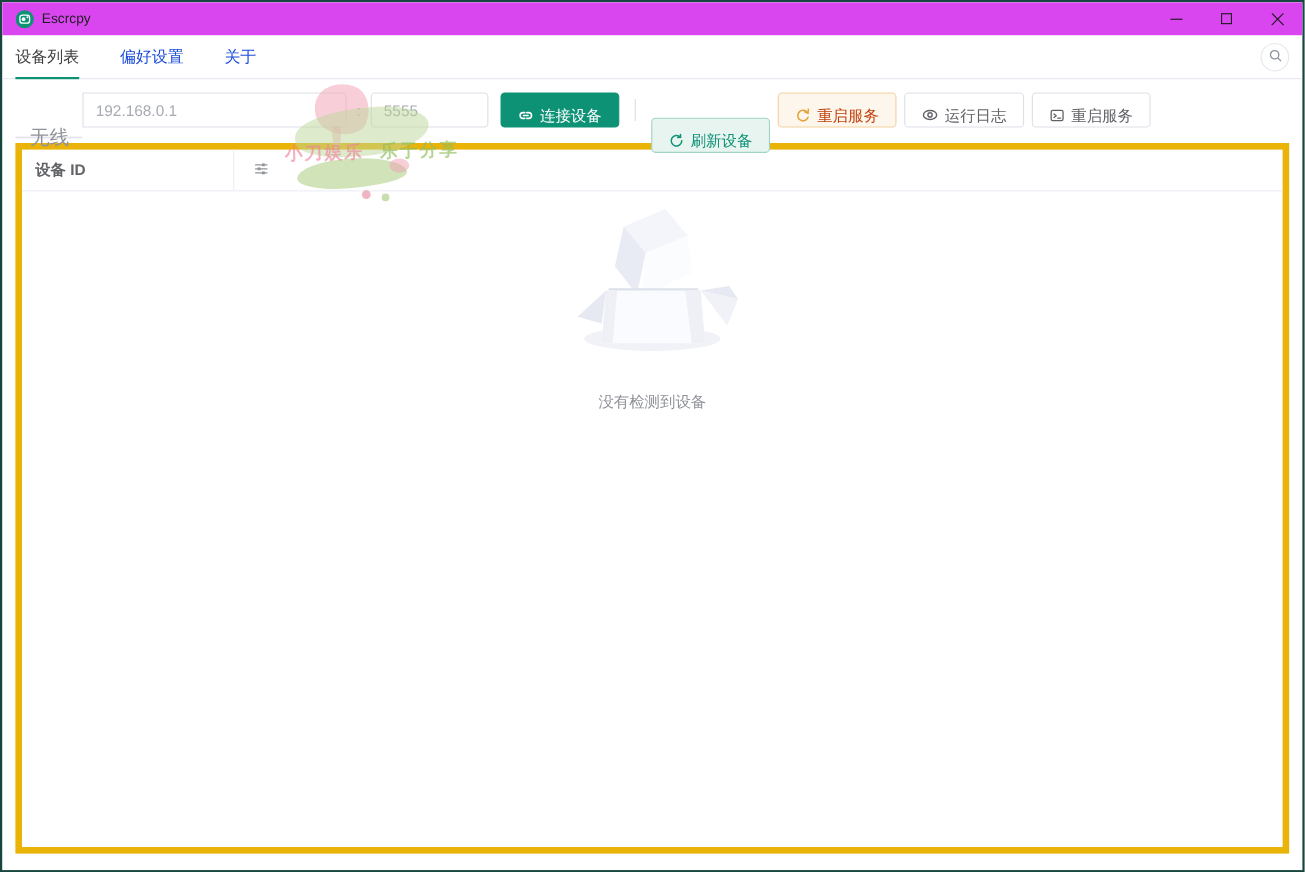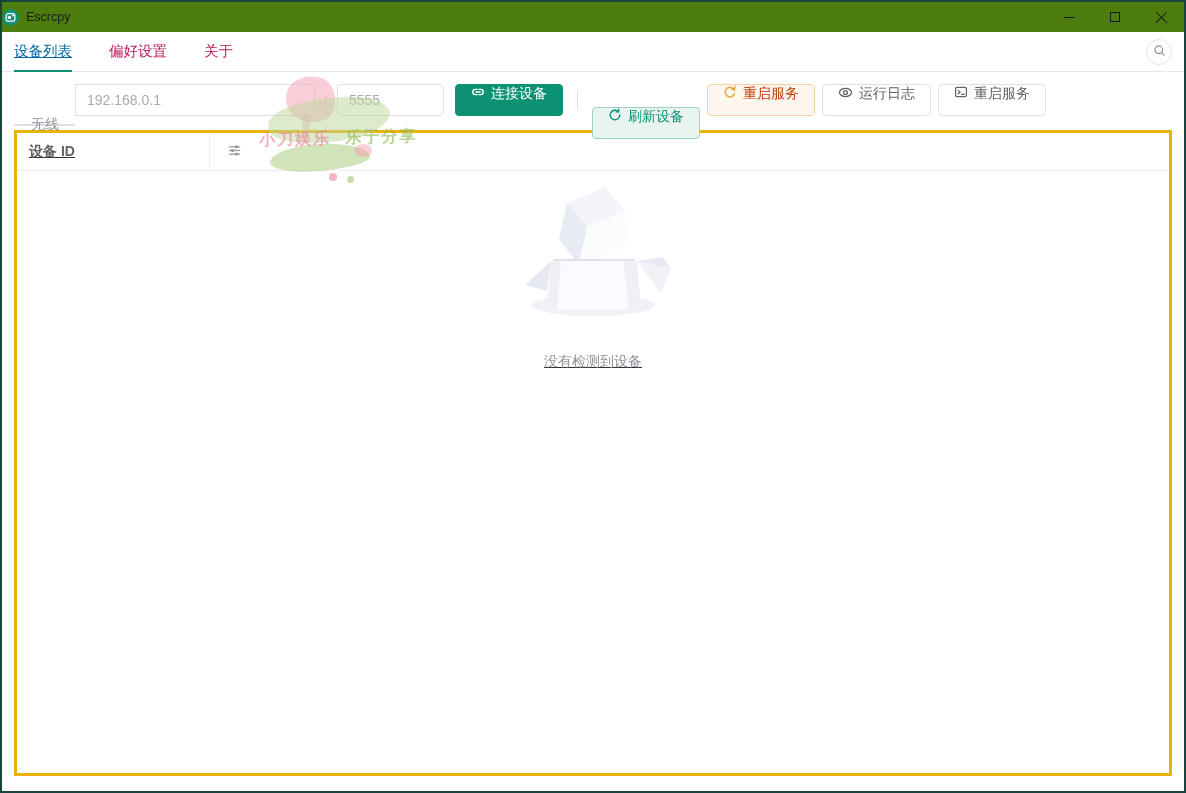--- a/index.html
+++ b/index.html
@@ -7,57 +7,57 @@
   body {
     font-family:"Liberation Sans","DejaVu Sans",sans-serif;
     background:#ffffff;
     border:2px solid #17463e;
     position:relative;
     overflow:hidden;
     color:#303133;
   }
 
   
-  .titlebar { height:30px; display:flex; align-items:center; background:#4d7c0f; }
+  .titlebar { height:30px; display:flex; align-items:center; padding-left:12px; background:#d946ef; }
   .logo { width:17px; height:17px; flex:0 0 auto; }
   .app-title { font-size:12.5px; color:#1d1d1f; margin-left:7px; }
   .win-controls { margin-left:auto; display:flex; height:100%; }
   .win-btn { width:46px; height:100%; display:flex; align-items:center; justify-content:center; background:transparent; border:none; cursor:pointer; position:relative; }
   .glyph-min { width:11px; height:1px; background:#1a1a1a; display:block; }
   .glyph-max { width:10px; height:10px; border:1px solid #1a1a1a; display:block; }
   .glyph-close { width:13px; height:13px; position:relative; display:block; }
   .glyph-close::before,.glyph-close::after { content:""; position:absolute; left:-1px; top:6px; width:15px; height:1.3px; background:#1a1a1a; }
   .glyph-close::before { transform:rotate(45deg); }
   .glyph-close::after { transform:rotate(-45deg); }
 
   
   .tabbar { height:40px; display:flex; align-items:stretch; padding:0 12px; border-bottom:1px solid #e4e7ed; position:relative; }
-  .tab { display:flex; align-items:center; font-size:14.5px; color:#be185d; margin-right:37px; cursor:pointer; position:relative; }
-  .tab.active { color:#0369a1;text-decoration:underline; }
+  .tab { display:flex; align-items:center; font-size:14.5px; color:#1d4ed8; margin-right:37px; cursor:pointer; position:relative; }
+  .tab.active { color:#404040; }
   .tab.active::after { content:""; position:absolute; left:0; right:0; bottom:-1px; height:2px; background:#0e9276; }
   .search-round { margin-left:auto; align-self:center; width:26px; height:26px; border-radius:50%; border:1px solid #e4e7ed; background:#fff; display:flex; align-items:center; justify-content:center; cursor:pointer; }
 
   
   .toolbar { margin:12px 12px 0 12px; height:32px; display:flex; align-items:center; }
   .input-group { display:flex; height:32px; }
-  .prepend { width:61px; background:#f5f7fa; border:1px solid #dcdfe6; border-right:none; border-radius:4px 0 0 4px; display:flex; align-items:center; justify-content:center; color:#909399; font-size:14px;margin-top:40px; }
+  .prepend { width:61px; background:#f5f7fa; border:1px solid #dcdfe6; border-right:none; border-radius:4px 0 0 4px; display:flex; align-items:center; justify-content:center; color:#909399; font-size:18px;margin-top:40px; }
   .ip-input { width:240px; height:32px; border:1px solid #dcdfe6; border-radius:0 4px 4px 0; padding:0 11px; font-size:14px; color:#ec4899; outline:none; font-family:inherit; }
   .colon { margin:0 9px; color:#909399; font-size:14px; }
   .port-input { width:107px; height:32px; border:1px solid #dcdfe6; border-radius:4px; padding:0 11px; font-size:14px; color:#606266; outline:none; font-family:Liberation Sans, sans-serif; }
   input::placeholder { color:#a8abb2; opacity:1; }
-  .btn { height:32px; display:flex; align-items:flex-start; gap:6px; border-radius:4px; font-size:14px; padding:0 15px; cursor:pointer; border:1px solid #dcdfe6; background:#fff; color:#606266; font-family:inherit; white-space:nowrap; }
+  .btn { height:32px; display:flex; align-items:flex-end; gap:6px; border-radius:4px; font-size:14px; padding:0 15px; cursor:pointer; border:1px solid #dcdfe6; background:#fff; color:#606266; font-family:inherit; white-space:nowrap; }
   .btn svg { flex:0 0 auto; }
   .btn-primary { background:#0e9276; border-color:#0e9276; color:#fff; margin-left:11px; }
   .btn-refresh { background:#e8f4f0; border-color:#9ed3c5; color:#0e9276;margin-top:46px; }
   .btn-restart { background:#fdf6ec; border-color:#f3d19e; color:#c2410c; margin-left:7px; }
   .btn-plain { margin-left:7px; }
   .v-divider { width:1px; height:20px; background:#dcdfe6; margin:0 14px; flex:0 0 auto; }
 
   
-  .device-table { margin:14px 12px 0 12px; height:646px; border:3px solid #eab308; display:flex; flex-direction:column; background:#fff;text-decoration:underline; }
+  .device-table { margin:14px 12px 0 12px; height:646px; border:6px solid #eab308; display:flex; flex-direction:column; background:#fff; }
   .thead { height:38px; display:flex; align-items:stretch; border-bottom:1px solid #ebeef5; font-size:14px; font-weight:bold; color:#606266; flex:0 0 auto; }
   .th { display:flex; align-items:center; padding:0 12px; border-right:1px solid #ebeef5; }
   .th-id { width:193px; }
   .th-name { width:467px; }
   .th-actions { flex:1; }
   .th-settings { width:49px; border-right:none; justify-content:center; padding:0; cursor:pointer; }
   .tbody { flex:1; display:flex; flex-direction:column; align-items:center; }
 
   
   .empty-wrap { display:flex; flex-direction:column; align-items:center; }

